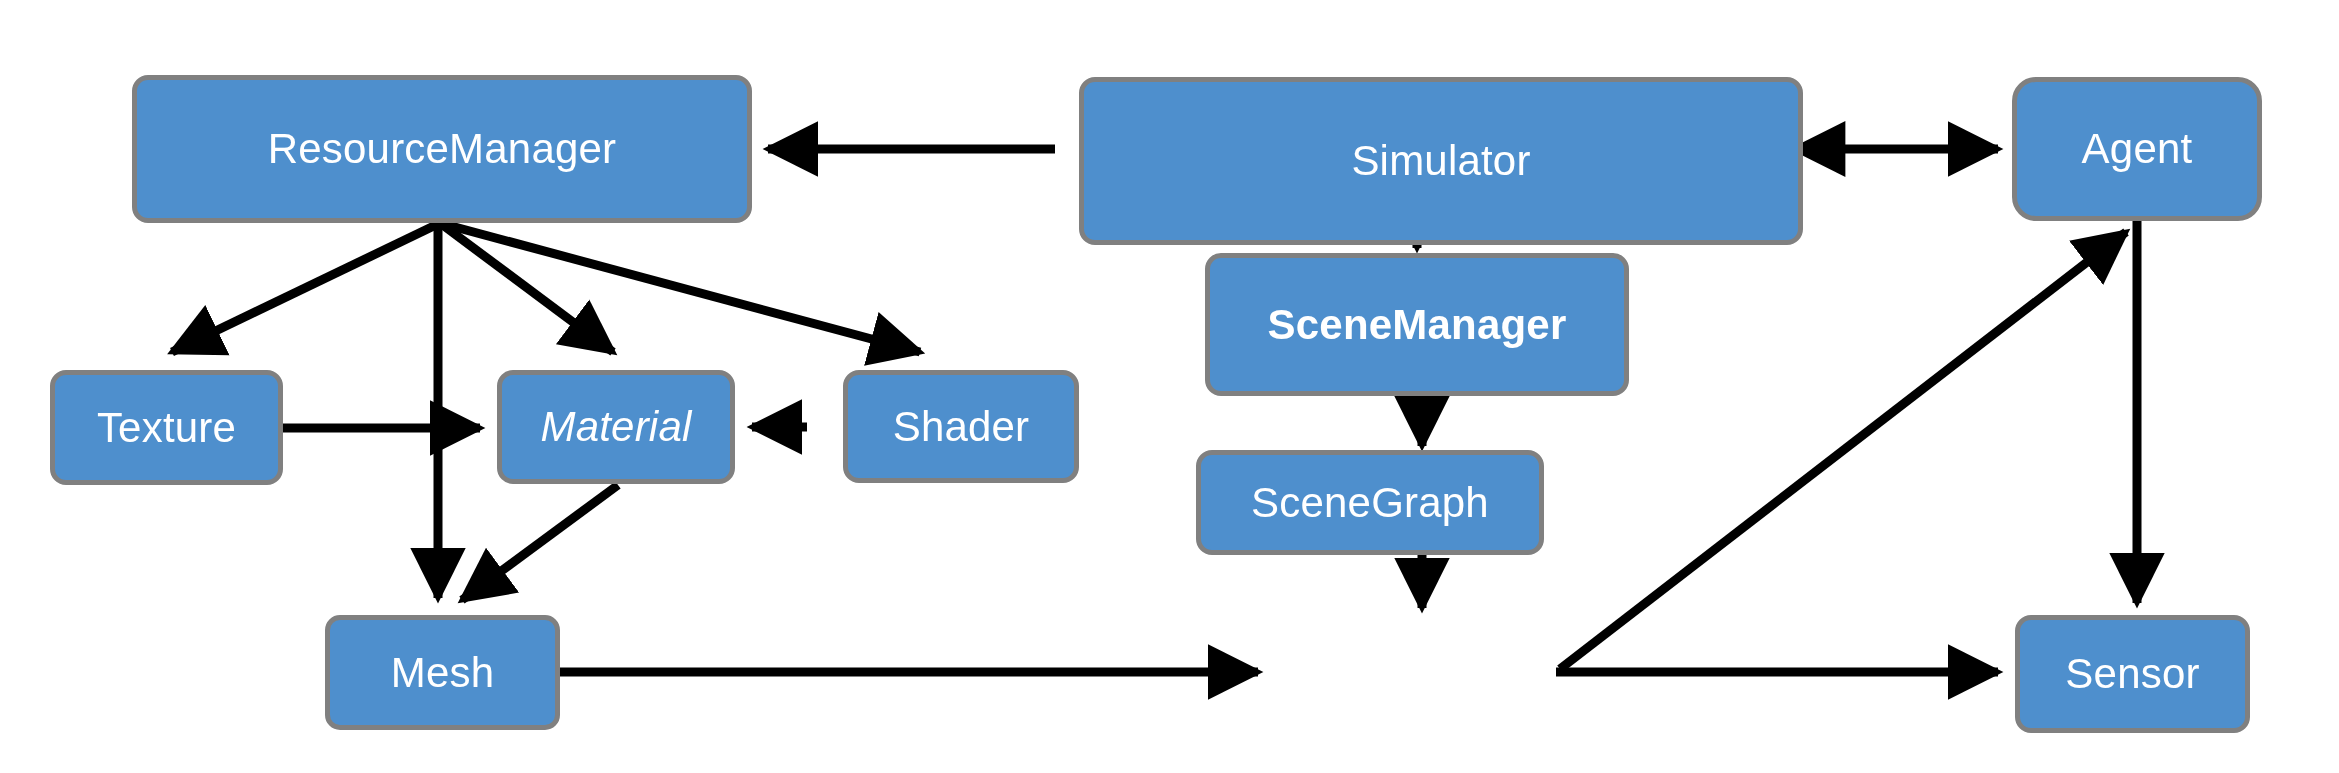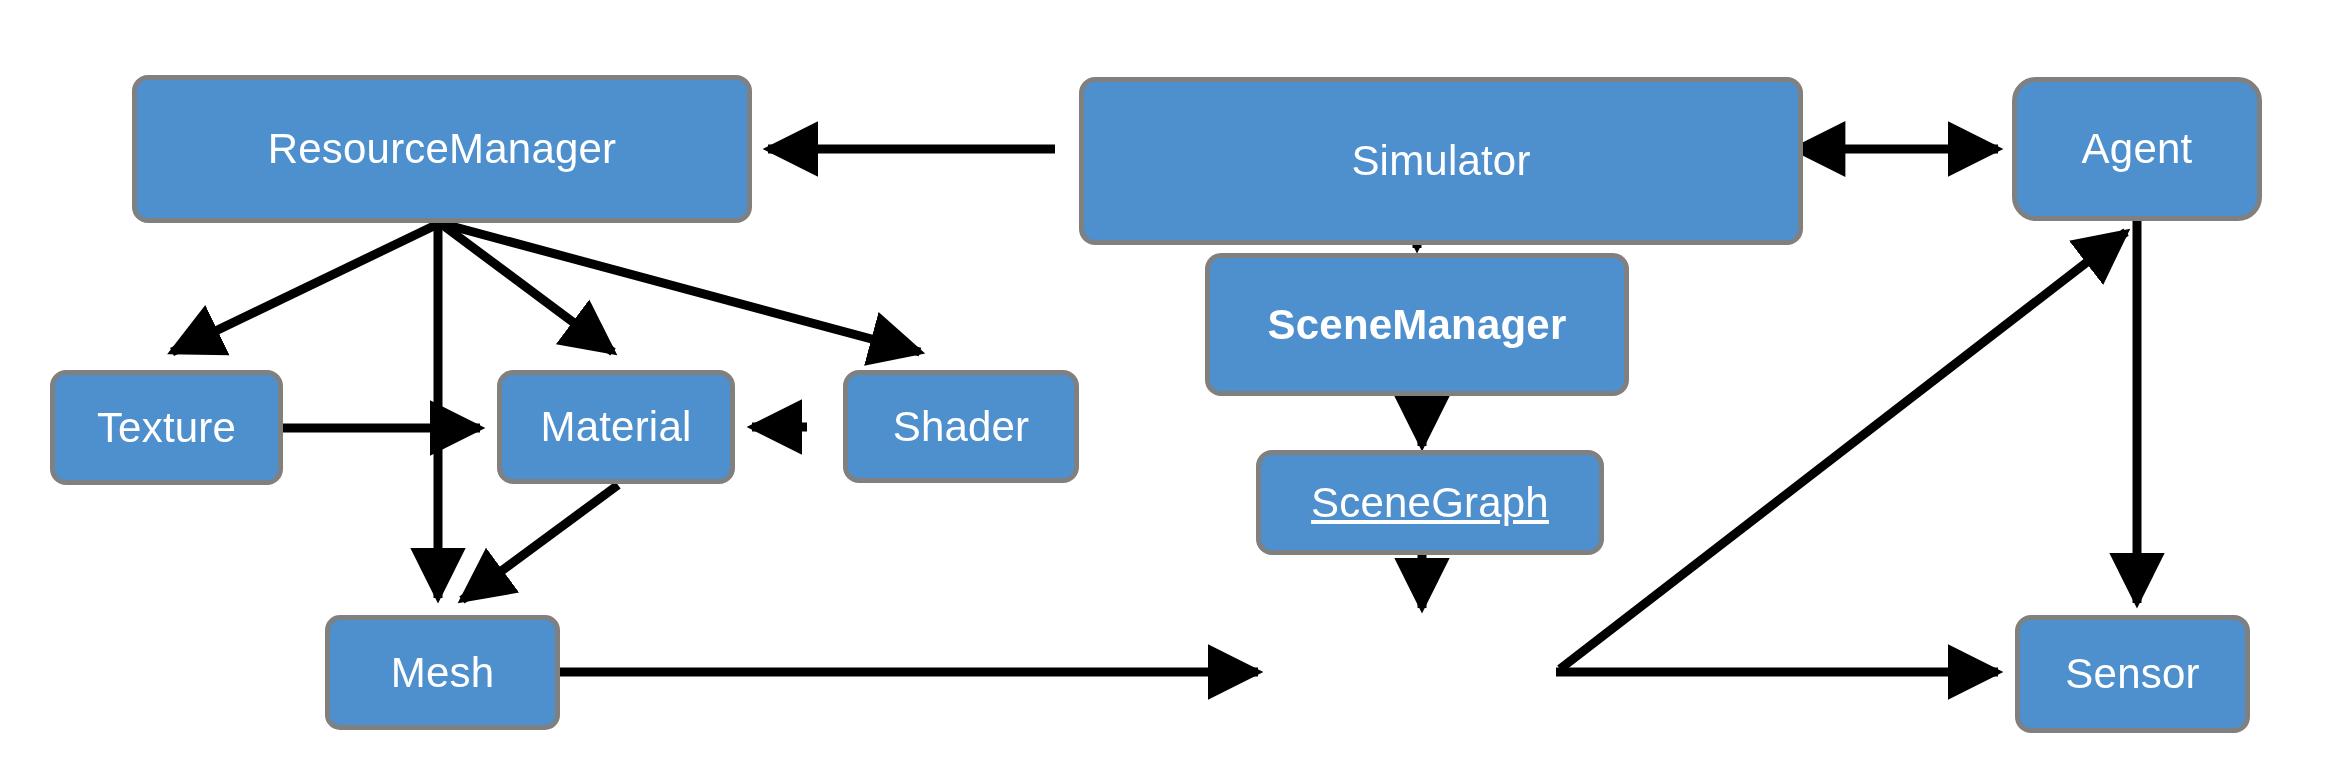--- a/index.html
+++ b/index.html
@@ -105,33 +105,33 @@
   </div>
 
   <div class="node" style="left:2012px; top:77px; width:250px; height:144px;border-radius:24px;">
     <span class="node-label">Agent</span>
   </div>
 
   <div class="node" style="left:50px; top:370px; width:233px; height:115px;">
     <span class="node-label">Texture</span>
   </div>
 
-  <div class="node" style="left:497px; top:370px; width:238px; height:114px;">
+  <div class="node" style="left:497px; top:370px; width:238px; height:114px;font-style:italic;">
     <span class="node-label">Material</span>
   </div>
 
   <div class="node" style="left:807px; top:370px; width:236px; height:113px;margin-left:36px;">
     <span class="node-label">Shader</span>
   </div>
 
   <div class="node" style="left:1205px; top:253px; width:424px; height:143px;font-weight:bold;">
     <span class="node-label">SceneManager</span>
   </div>
 
-  <div class="node" style="left:1256px; top:450px; width:348px; height:105px;text-decoration:underline;">
+  <div class="node" style="left:1196px; top:450px; width:348px; height:105px;">
     <span class="node-label">SceneGraph</span>
   </div>
 
   <div class="node" style="left:325px; top:615px; width:235px; height:115px;border-radius:15px;">
     <span class="node-label">Mesh</span>
   </div>
 
 
   <div class="node" style="left:2015px; top:615px; width:235px; height:118px;">
     <span class="node-label">Sensor</span>

